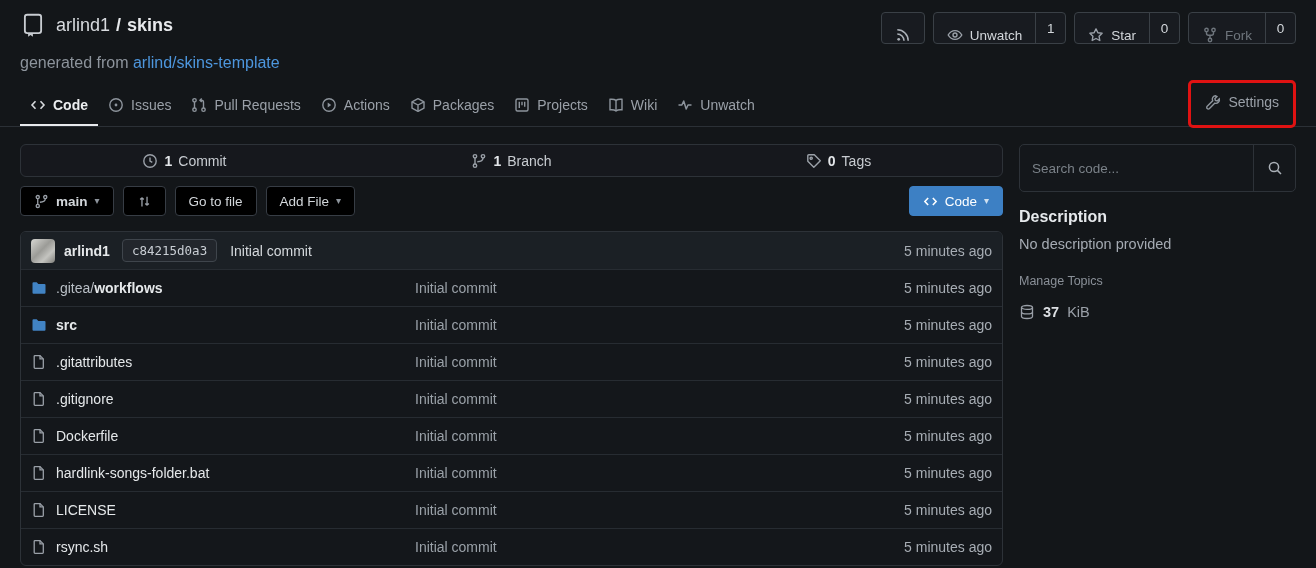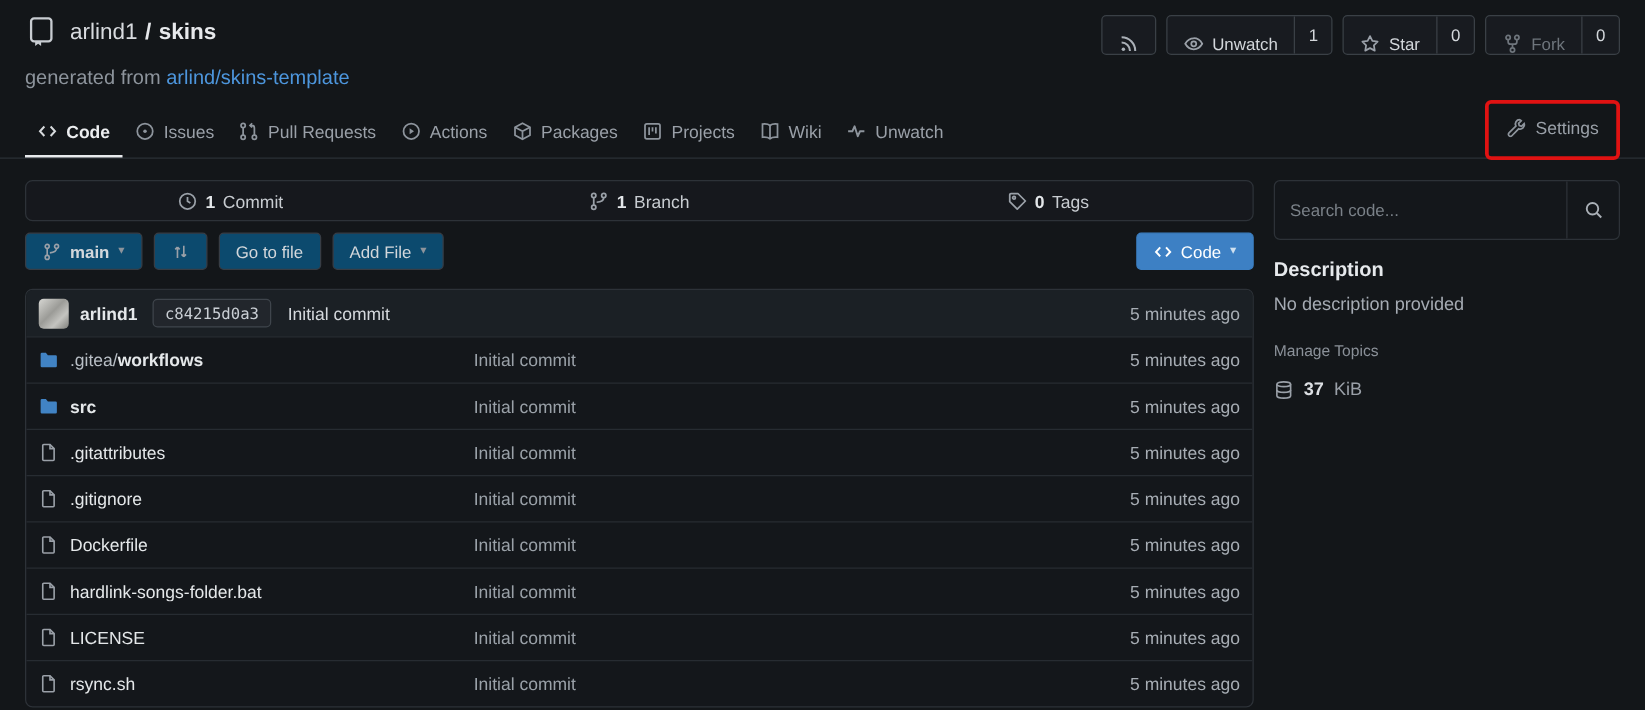--- a/index.html
+++ b/index.html
@@ -50,21 +50,21 @@
 
   
   .stats-bar { display:flex; border:1px solid #2d3238; border-radius:6px; height:33px; background:#16181d; }
   .stat { flex:1; display:flex; align-items:center; justify-content:center; gap:6px; color:#c8ccd1; cursor:pointer; }
   .stat b { color:#e3e6e9; font-weight:700; }
 
   
   .toolbar { display:flex; align-items:center; margin-top:9px; gap:9px; }
   .tb-btn {
     display:flex; align-items:center; gap:7px; height:30px; padding:0 13px;
-    background:#0c4a6e; border:1px solid #373d45; border-radius:4px; color:#d3d7db; font-size:13.5px; cursor:pointer;
+    background:#000000; border:1px solid #373d45; border-radius:4px; color:#d3d7db; font-size:13.5px; cursor:pointer;
   }
   .tb-btn b { font-weight:700; }
   .caret { font-size:10px; color:#8d949c; line-height:1; }
   .code-btn {
     margin-left:auto; display:flex; align-items:center; gap:7px; height:30px; padding:0 13px;
     background:#3d80c4; border:1px solid #3d80c4; border-radius:4px; color:#fff; font-size:13.5px; font-weight:400; cursor:pointer;
   }
   .code-btn .caret { color:#cfe0f0; }
 
   
@@ -72,21 +72,21 @@
   .commit-row { display:flex; align-items:center; height:37px; padding:0 10px; background:#1b2025; }
   .avatar { width:24px; height:24px; border-radius:4px; background:linear-gradient(135deg,#d7d7d3 0%,#9b9b97 45%,#c4c4c0 70%,#7e7e7a 100%); flex:none; }
   .commit-author { font-weight:700; color:#e5e8ea; margin-left:9px; cursor:pointer; }
   .hash-badge {
     font-family:"DejaVu Sans Mono", monospace; font-size:12.5px; color:#c9ced4;
     background:#22262c; border:1px solid #3f454c; border-radius:4px; padding:3px 9px; margin-left:12px; cursor:pointer;
   }
   .commit-msg { color:#d5d9dd; margin-left:13px; cursor:pointer; }
   .commit-time { margin-left:auto; color:#a7adb4; }
 
-  .file-row { display:grid; grid-template-columns:348px 1fr auto; align-items:center; height:37px; padding:0 10px; border-top:1px solid #272c32; }
+  .file-row { display:grid; grid-template-columns:348px 1fr auto; align-items:center; height:37px; padding:0 10px; border-top:1px solid #272c32;gap:36px; }
   .name-cell { display:flex; align-items:center; gap:9px; overflow:hidden; }
   .row-prefix { color:#b9bfc6; }
   .row-name { color:#e5e8ea; }
   .file-row[data-type="folder"] .row-name { font-weight:700; }
   .msg-cell a { color:#9aa1a8; }
   .time-cell { color:#a7adb4; text-align:right; }
 
   
   .search-box { display:flex; align-items:stretch; height:48px; border:1px solid #2d3238; border-radius:5px; overflow:hidden; background:#14171b; }
   .search-box input {

